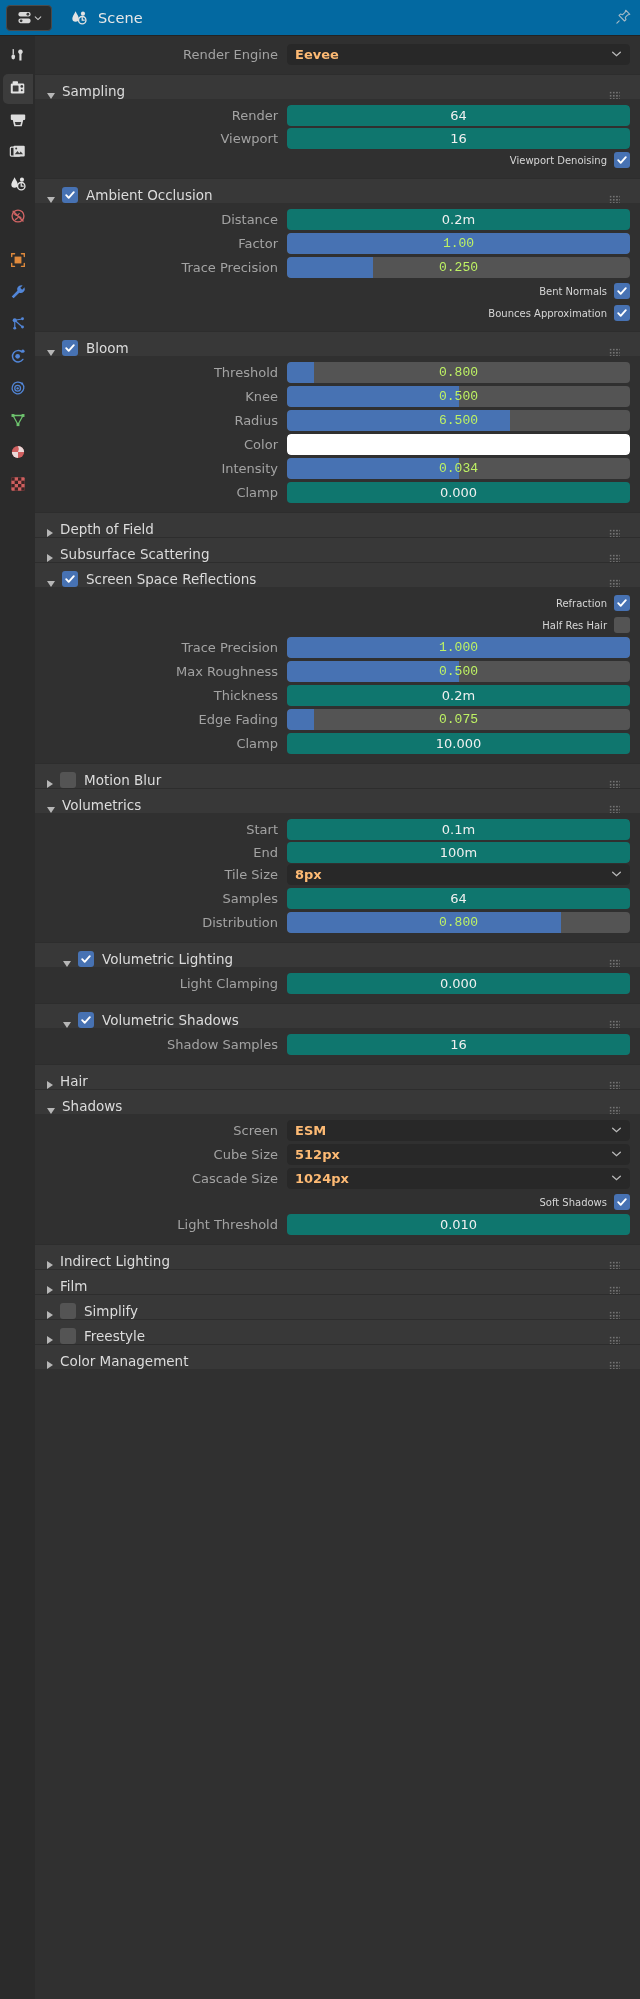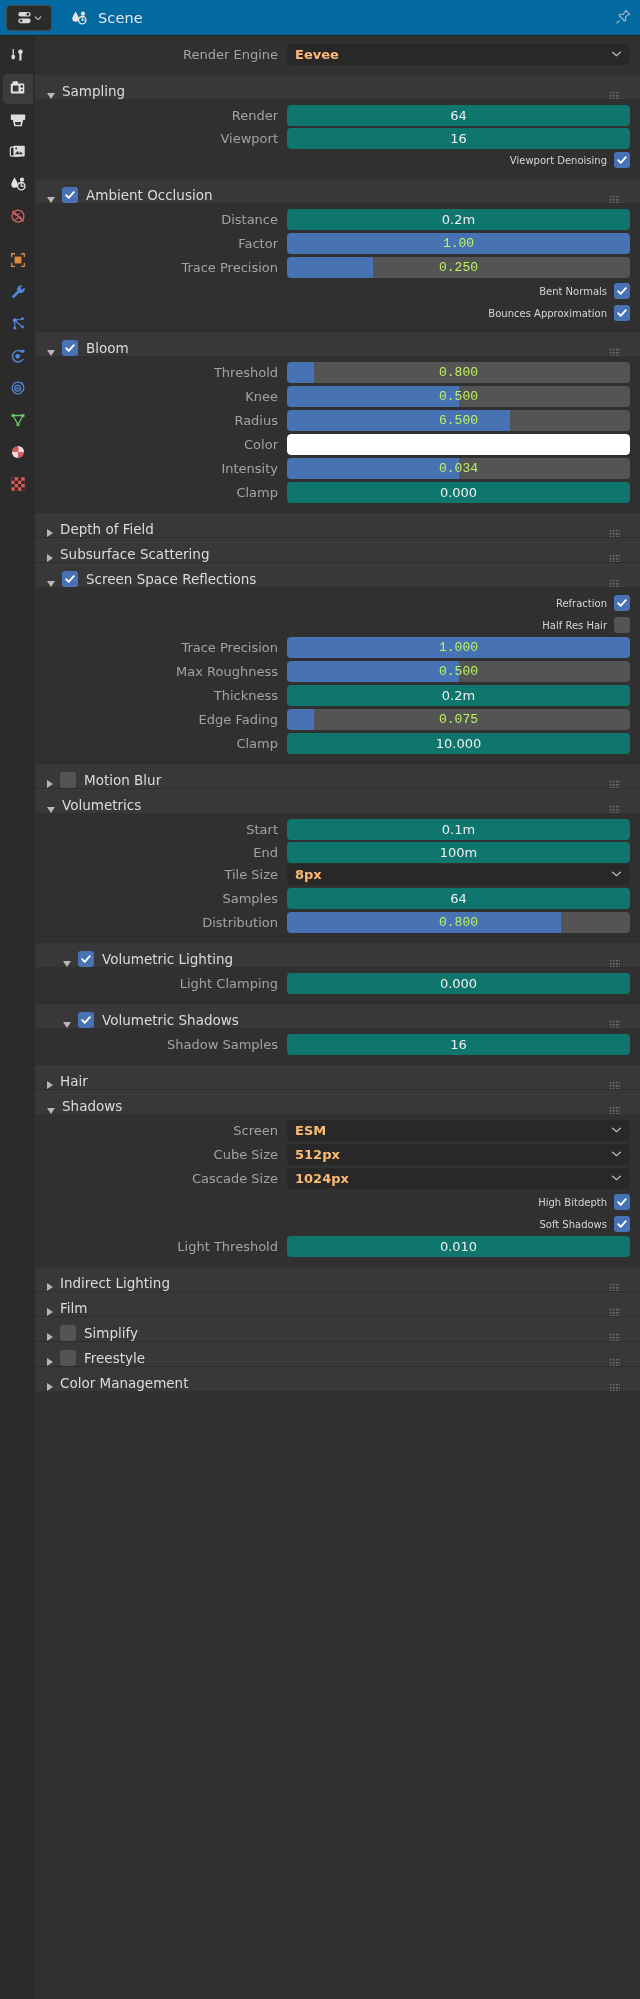--- a/index.html
+++ b/index.html
@@ -701,28 +701,20 @@
               <div class="field">
                 <div class="dropdown">
                   <span>1024px</span>
                   <span class="chev"><svg width="11" height="11" viewBox="0 0 10 10">
                       <path d="M1.5 3.8 L5 7 L8.5 3.8" stroke="#b8b8b8" stroke-width="1.2" fill="none" stroke-linecap="round"></path>
                     </svg></span>
                 </div>
               </div>
             </div>
             <div class="check-row">
-              <span class="check-lbl">High Bitdepth</span>
-              <span class="cbox on">
-                <svg class="tick" width="12" height="12" viewBox="0 0 12 12">
-                  <path d="M2.2 6.2 L4.7 8.8 L9.8 3.2" stroke="#ffffff" stroke-width="1.9" fill="none" stroke-linecap="round" stroke-linejoin="round"></path>
-                </svg>
-              </span>
-            </div>
-            <div class="check-row">
               <span class="check-lbl">Soft Shadows</span>
               <span class="cbox on">
                 <svg class="tick" width="12" height="12" viewBox="0 0 12 12">
                   <path d="M2.2 6.2 L4.7 8.8 L9.8 3.2" stroke="#ffffff" stroke-width="1.9" fill="none" stroke-linecap="round" stroke-linejoin="round"></path>
                 </svg>
               </span>
             </div>
             <div class="row">
               <div class="lbl lbl-col">Light Threshold</div>
               <div class="field">

